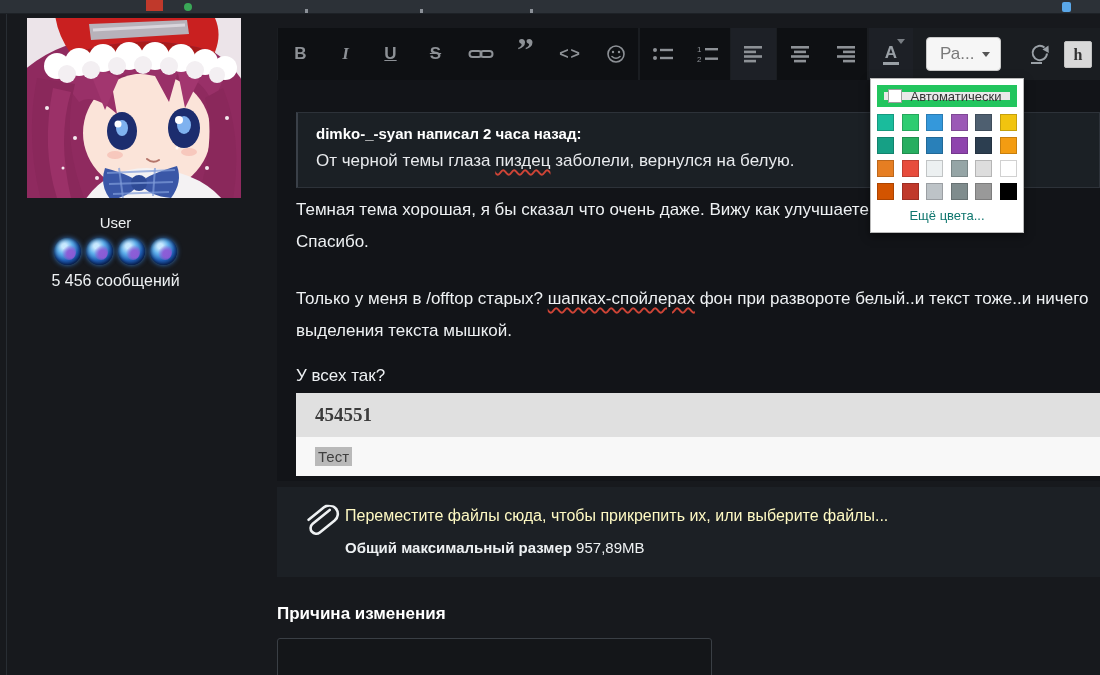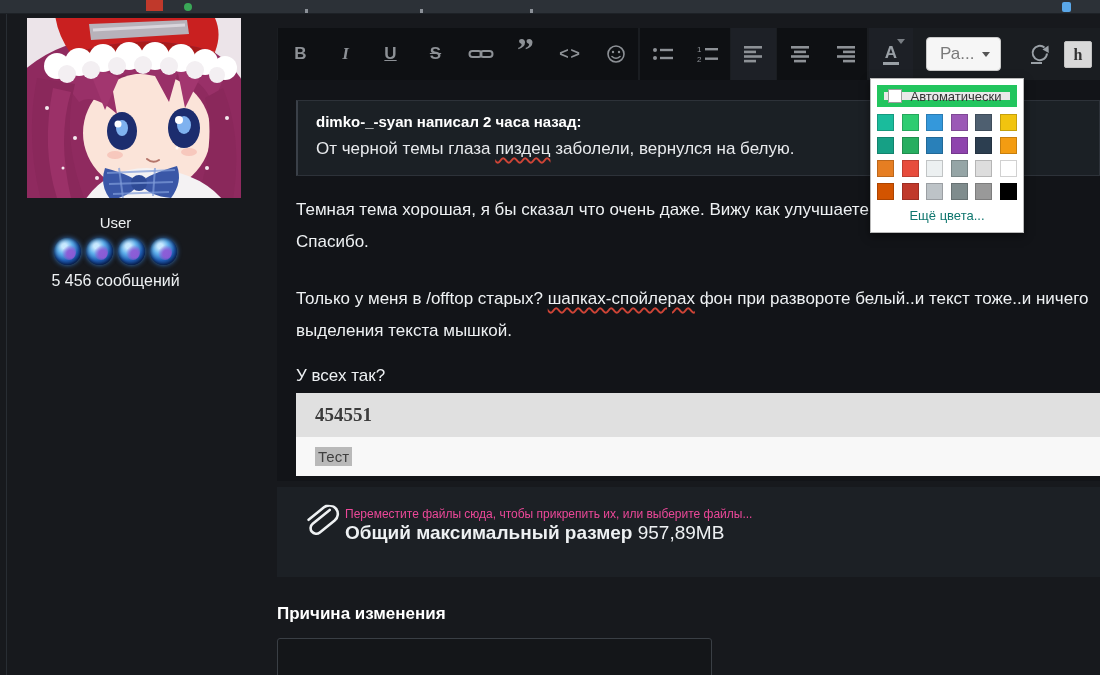--- a/index.html
+++ b/index.html
@@ -47,40 +47,40 @@
   .caret-up { position:absolute; top:11px; right:8px; width:0; height:0; border-left:4px solid transparent; border-right:4px solid transparent; border-top:5px solid #787d83; }
   .qicon { font-family:"Liberation Serif", serif; font-size:34px; line-height:10px; height:18px; font-weight:700; }
   .codeicon { font-weight:700; font-size:16px; letter-spacing:2px; }
   .size-btn { position:absolute; left:649px; top:9px; width:75px; height:34px; background:#f6f6f6; border:1px solid #c9c9c9; border-radius:4px; display:flex; align-items:center; cursor:pointer; }
   .size-btn span.lbl { flex:1; text-align:left; padding-left:13px; font-size:17px; color:#7a7a7a; }
   .caret-down { width:0; height:0; border-left:4px solid transparent; border-right:4px solid transparent; border-top:5px solid #555; margin-right:10px; }
   .tb-eraser { position:absolute; left:741px; top:0; width:42px; }
   .h-btn { position:absolute; left:787px; top:13px; width:28px; height:27px; background:#d9d9d9; border:1px solid #c2c2c2; border-radius:2px; color:#333; font-family:"Liberation Serif", serif; font-weight:700; font-size:16px; display:flex; align-items:center; justify-content:center; cursor:pointer; }
 
   
-  .quote { position:absolute; left:19px; top:72px; right:0; height:76px; background:#1b2025; border:1px solid #2d3239; border-left:2px solid #3a4048; padding:12px 18px; }
+  .quote { position:absolute; left:19px; top:84px; right:0; height:76px; background:#1b2025; border:1px solid #2d3239; border-left:2px solid #3a4048; padding:12px 18px; }
   .qh { font-size:15px; font-weight:700; color:#ffffff; }
   .qb { margin-top:9px; font-size:17px; color:#e8eaed; white-space:nowrap; }
 
   .tline { position:absolute; left:19px; font-size:17px; color:#eef1f3; white-space:nowrap; }
   .t1 { top:172px; } .t2 { top:204px; } .t3 { top:261px; } .t4 { top:293px; } .t5 { top:338px; }
   .misspell { text-decoration-line:underline; text-decoration-style:wavy; text-decoration-color:#cf4436; text-decoration-thickness:1.5px; text-underline-offset:3px; }
 
   
   .spoiler { position:absolute; left:19px; top:365px; right:0; height:77px; }
   .sph { height:44px; background:#e0e0e0; display:flex; align-items:center; padding-left:19px; font-family:"Liberation Serif", serif; font-weight:700; font-size:19px; color:#3c3c3c; cursor:pointer; }
   .spb { height:39px; background:#f8f8f8; display:flex; align-items:center; padding-left:19px; font-size:15px; color:#3f3f3f; }
   .sel { background:#b9b9b9; padding:1px 3px; }
 
   
   .attach { position:absolute; left:277px; top:487px; right:0; height:90px; background:#1c2025; }
   .clip { position:absolute; left:23px; top:17px; width:40px; height:44px; }
   .attach-text { position:absolute; left:68px; top:20px; }
-  .at1 { font-size:12px; color:#ec4899; white-space:nowrap; }
-  .at2 { margin-top:1px; font-size:19px; color:#eef1f3; }
+  .at1 { font-size:16px; color:#fef9c3; white-space:nowrap; }
+  .at2 { margin-top:14px; font-size:15px; color:#eef1f3; }
   .at2 b { font-weight:700; }
 
   
   .reason-label { position:absolute; left:277px; top:604px; font-size:17px; font-weight:700; color:#ffffff; }
   .reason-input { position:absolute; left:277px; top:638px; width:435px; height:58px; background:#141619; border:1px solid #3a3f45; border-radius:3px; resize:none; color:#eef1f3; font-family:"Liberation Sans", sans-serif; font-size:15px; padding:6px 8px; outline:none; }
 
   
   .color-pop { position:absolute; left:870px; top:78px; width:154px; background:#ffffff; border:1px solid #b9b9b9; box-shadow:0 3px 8px rgba(0,0,0,.5); z-index:50; padding:6px; }
   .auto-row { display:flex; align-items:center; height:22px; background:#e9e9e9; border:7px solid #22c55e; margin-bottom:7px; cursor:pointer; }
   .auto-sw { width:14px; height:14px; background:#fff; border:1px solid #9e9e9e; margin-left:4px; }

